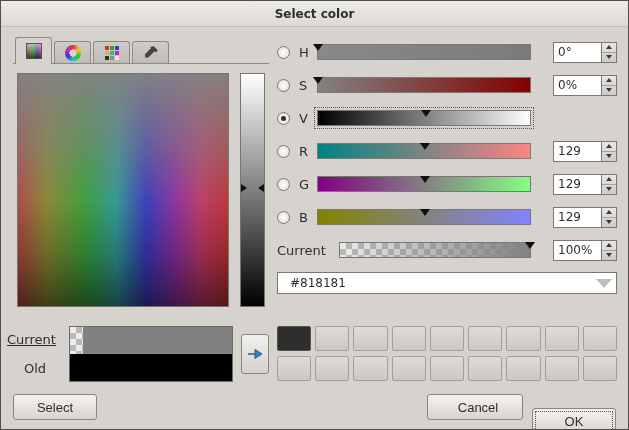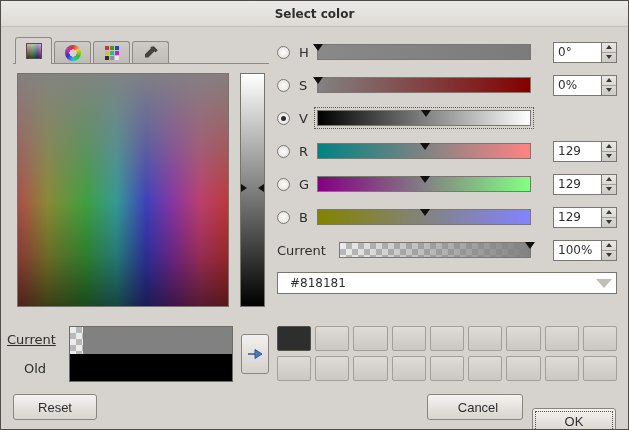--- a/index.html
+++ b/index.html
@@ -361,19 +361,19 @@
         <div class="pal-cell"></div>
         <div class="pal-cell"></div>
         <div class="pal-cell"></div>
         <div class="pal-cell"></div>
         <div class="pal-cell"></div>
         <div class="pal-cell"></div>
       </div>
     </div>
 
   <div class="footer">
-    <button class="btn btn-reset">Reset</button>
+    <button class="btn btn-reset">Select</button>
     <span class="spacer"></span>
     <button class="btn btn-cancel">Cancel</button>
     <button class="btn btn-ok">OK</button>
   </div>
 
 </div>
 
 </body></html>

